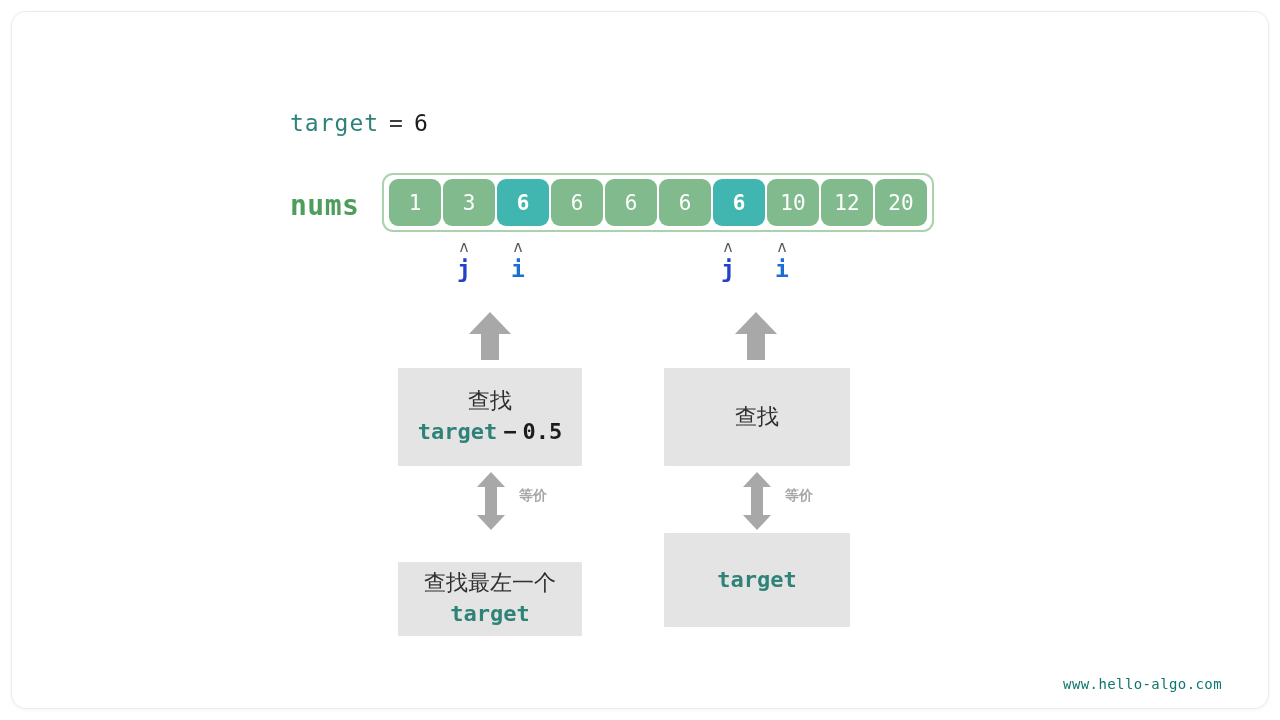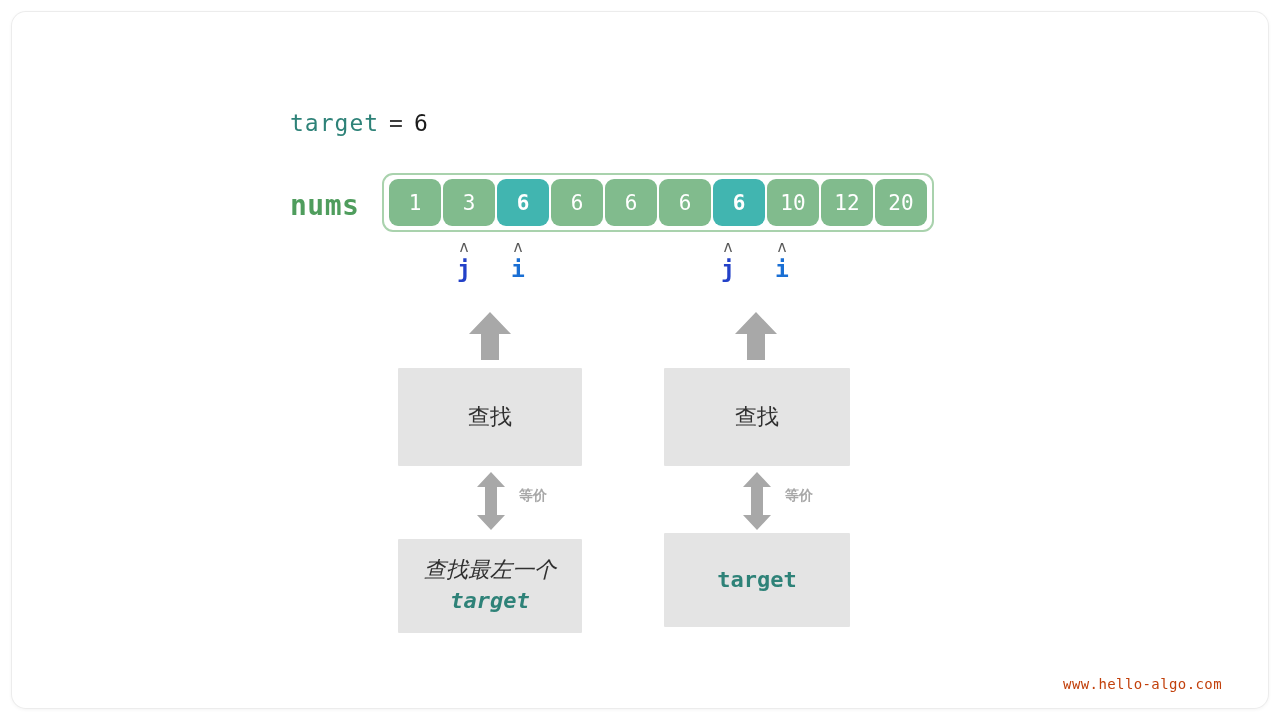--- a/index.html
+++ b/index.html
@@ -169,21 +169,21 @@
   .mono-t { color: #2e8278; }
   .mono-k { color: #1c1c1c; }
 
   
   .watermark {
     position: absolute;
     right: 58px;
     bottom: 28px;
     font-family: "DejaVu Sans Mono", "Liberation Mono", monospace;
     font-size: 14px;
-    color: #c2410c;
+    color: #0f766e;
     letter-spacing: 0.4px;
   }
 </style>
 </head>
 <body>
 
 <div id="canvas">
   <div class="card-frame"></div>
 
   <div class="target-line">
@@ -228,30 +228,31 @@
     </svg>
   </div>
   <div class="up-arrow" style="left:735px; top:312px;">
     <svg width="42" height="48" viewBox="0 0 42 48">
       <path d="M21 0 L42 22 L30 22 L30 48 L12 48 L12 22 L0 22 Z" fill="#a8a8a8"></path>
     </svg>
   </div>
 
   <div class="gbox" style="left:398px; top:368px; width:184px; height:98px;">
     <div class="line1">查找</div>
+    <div class="line2"><span class="mono-t">target</span><span class="sp" style="width:6px;"></span><span class="mono-k">−</span><span class="sp" style="width:6px;"></span><span class="mono-k">0.5</span></div>
   </div>
 
   <div class="dbl-arrow" style="left:477px; top:472px;">
     <svg width="28" height="58" viewBox="0 0 28 58">
       <path d="M14 0 L28 15 L20 15 L20 43 L28 43 L14 58 L0 43 L8 43 L8 15 L0 15 Z" fill="#a8a8a8"></path>
     </svg>
   </div>
   <div class="eq-label" style="left:519px; top:487px;">等价</div>
 
-  <div class="gbox" style="left:398px; top:539px; width:184px; height:94px;font-style:italic;">
+  <div class="gbox" style="left:398px; top:562px; width:184px; height:74px;">
     <div class="line1">查找最左一个</div>
     <div class="line2"><span class="mono-t">target</span></div>
   </div>
 
   <div class="gbox" style="left:664px; top:368px; width:186px; height:98px;">
     <div class="line1">查找</div>
   </div>
 
   <div class="dbl-arrow" style="left:743px; top:472px;">
     <svg width="28" height="58" viewBox="0 0 28 58">

